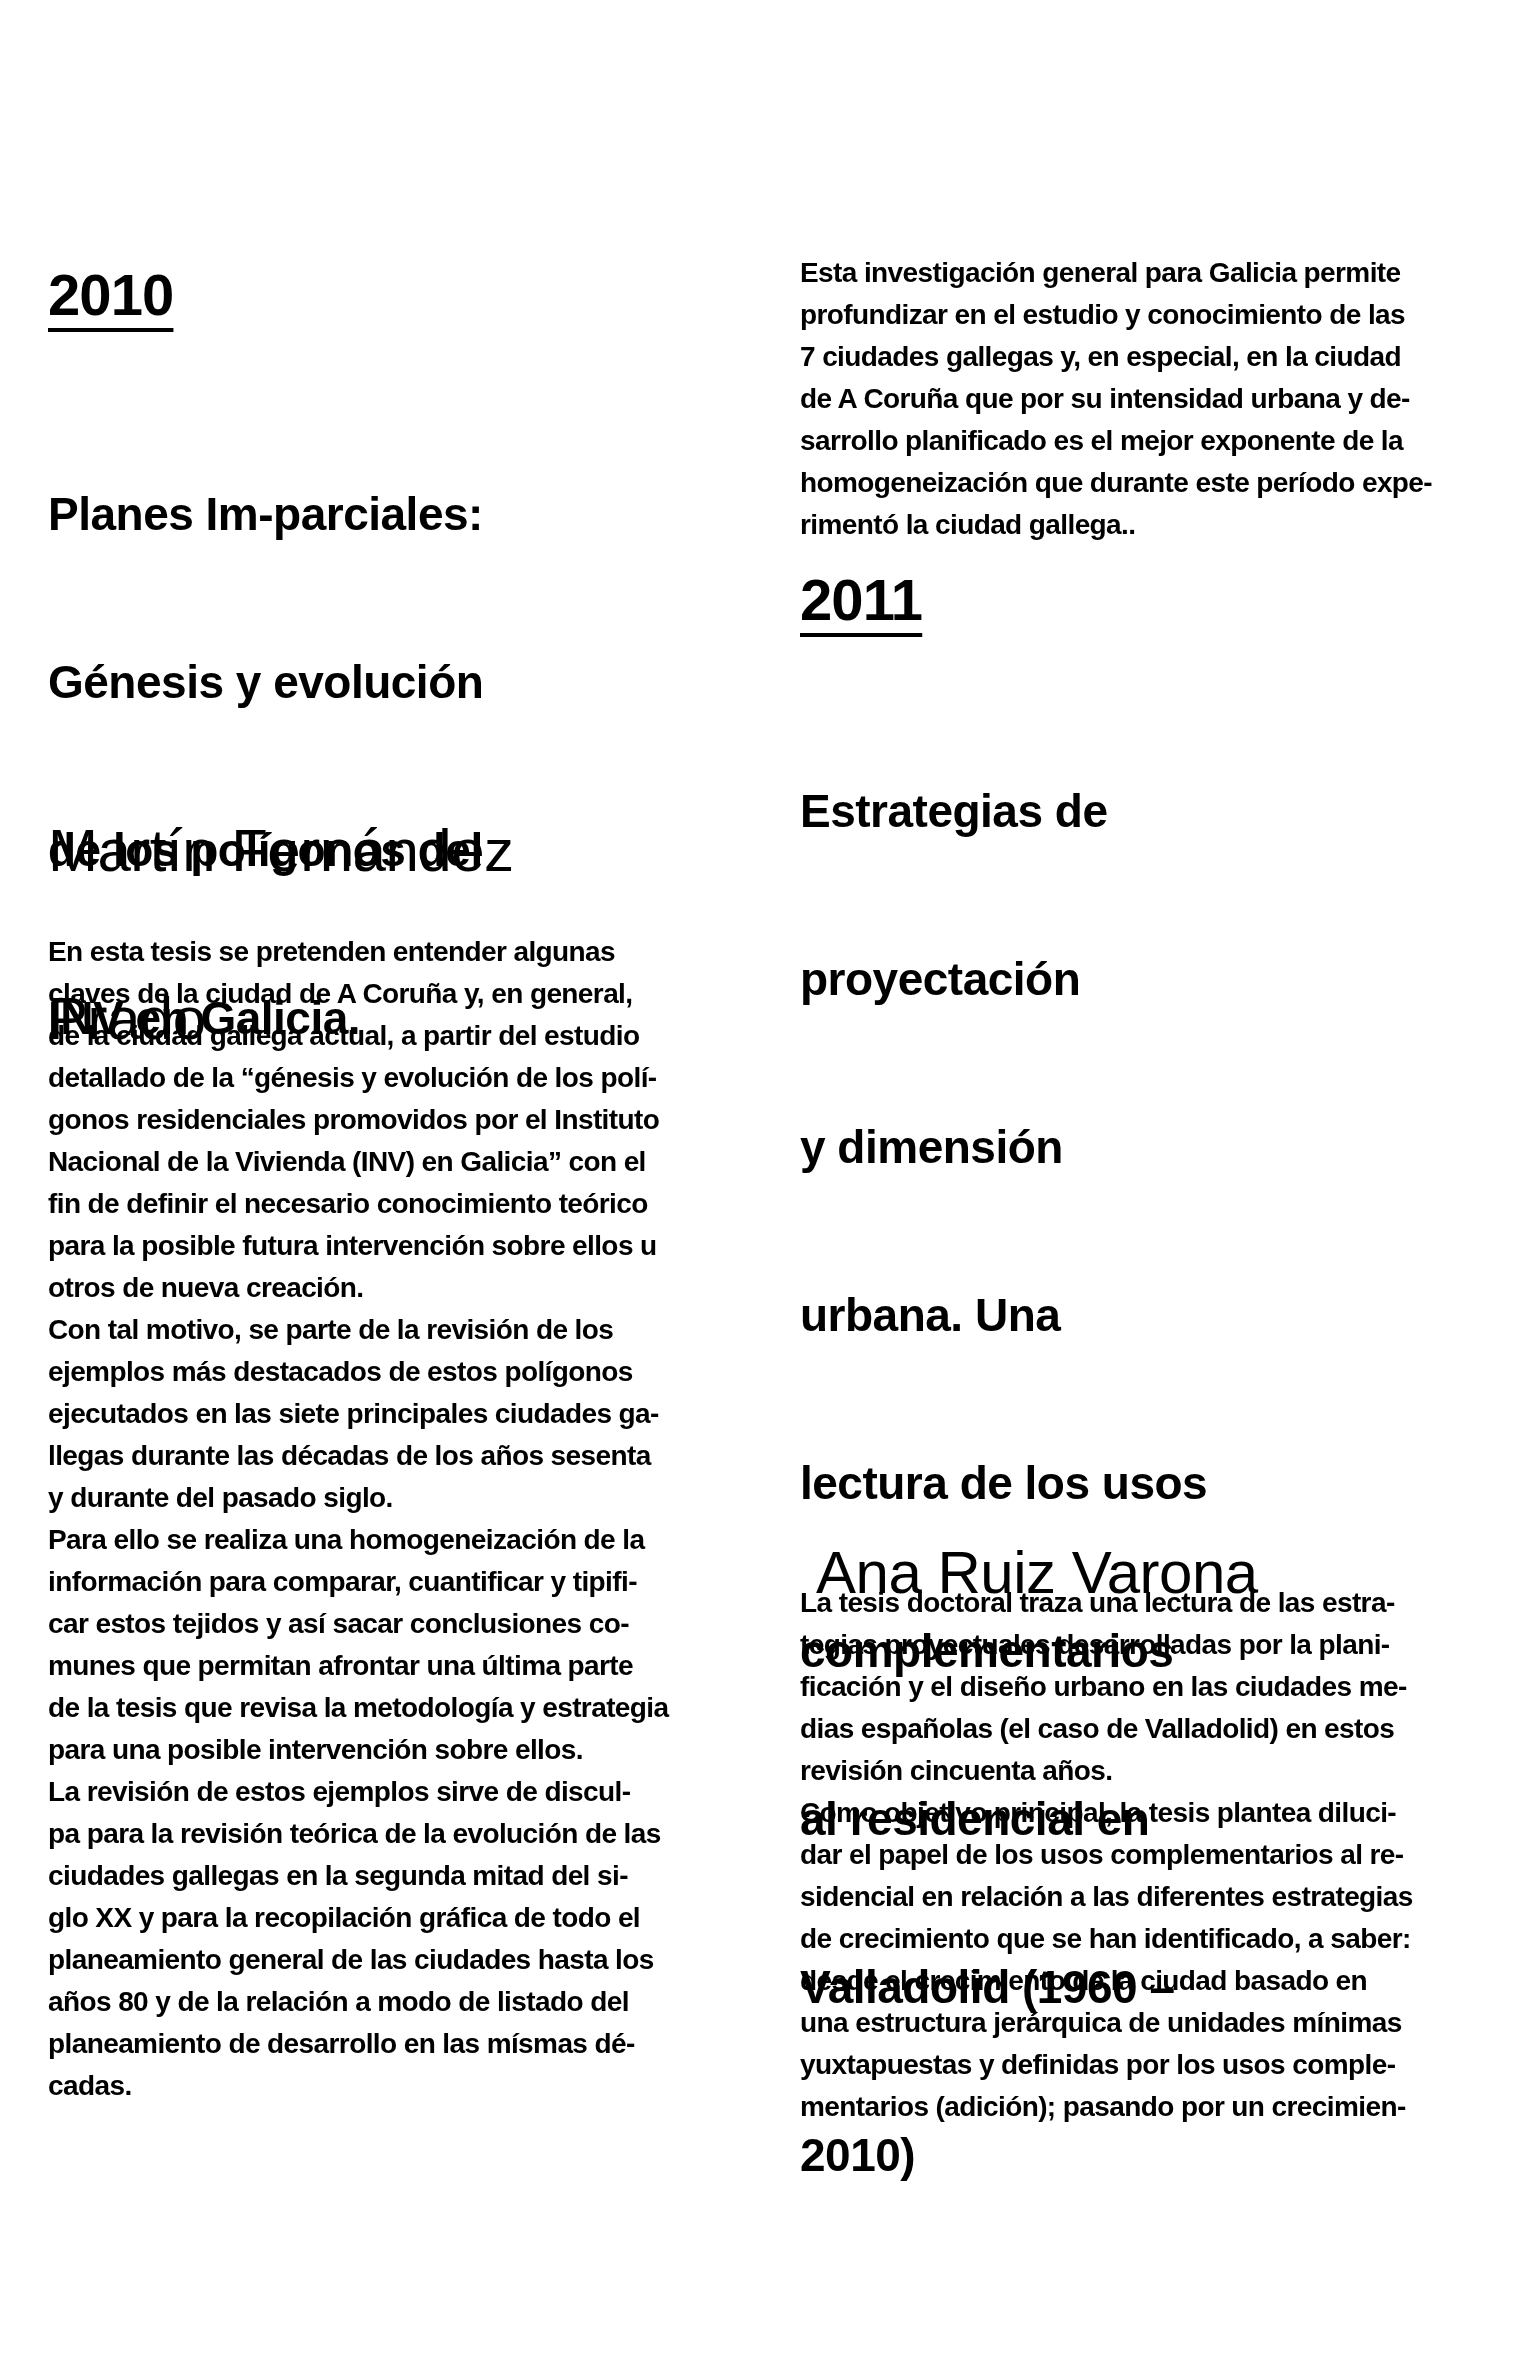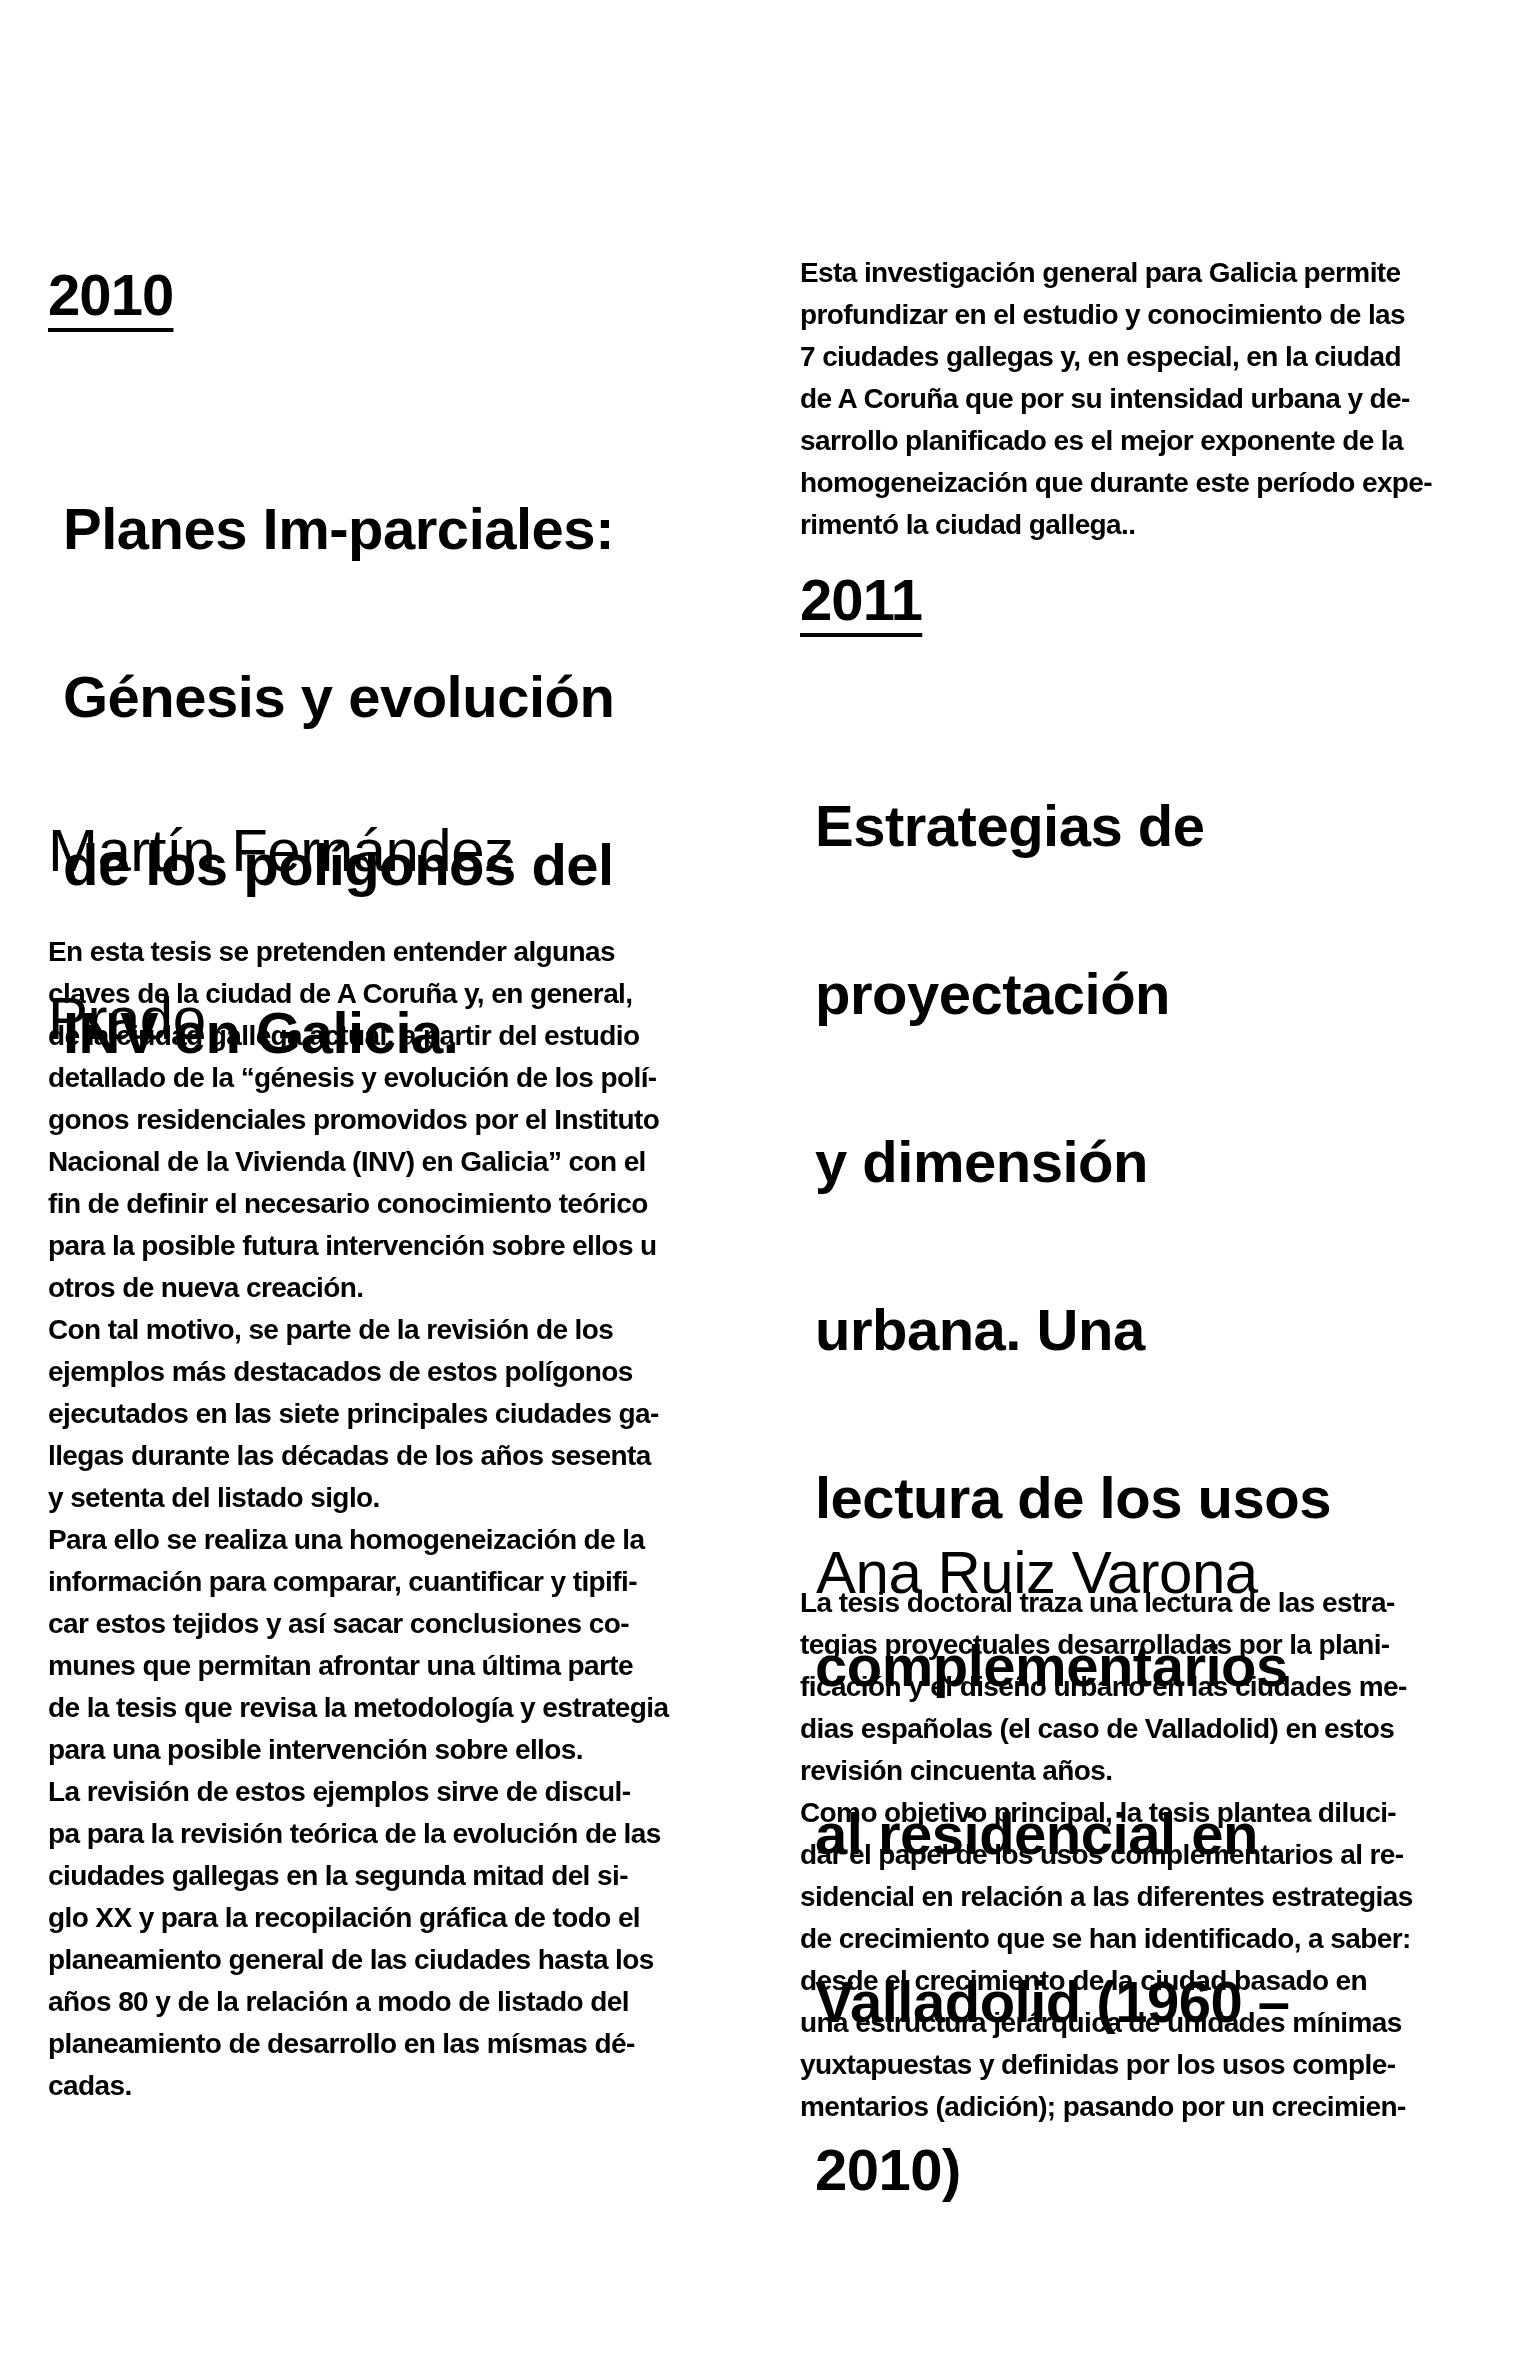--- a/index.html
+++ b/index.html
@@ -32,24 +32,24 @@
       letter-spacing: -0.9px;
       text-decoration: underline;
       text-decoration-thickness: 3.7px;
       text-underline-offset: 13px;
       margin: 0;
     }
     .title {
       position: absolute;
       font-family: "Liberation Sans", sans-serif;
       font-weight: 700;
-      font-size: 58px;
+      font-size: 46px;
       line-height: 84px;
       letter-spacing: -0.5px;
-      margin: 15px;
+      margin: 0;
       white-space: pre-line;
     }
     .author {
       position: absolute;
       font-family: "Liberation Sans", sans-serif;
       font-weight: 400;
       font-size: 60px;
       line-height: 84px;
       letter-spacing: -0.5px;
       margin: 0;
@@ -95,21 +95,21 @@
     <span class="line">detallado de la “génesis y evolución de los polí-</span>
     <span class="line">gonos residenciales promovidos por el Instituto</span>
     <span class="line">Nacional de la Vivienda (INV) en Galicia” con el</span>
     <span class="line">fin de definir el necesario conocimiento teórico</span>
     <span class="line">para la posible futura intervención sobre ellos u</span>
     <span class="line">otros de nueva creación.</span>
     <span class="line">Con tal motivo, se parte de la revisión de los</span>
     <span class="line">ejemplos más destacados de estos polígonos</span>
     <span class="line">ejecutados en las siete principales ciudades ga-</span>
     <span class="line">llegas durante las décadas de los años sesenta</span>
-    <span class="line">y setenta del listado siglo.</span>
+    <span class="line">y durante del pasado siglo.</span>
     <span class="line">Para ello se realiza una homogeneización de la</span>
     <span class="line">información para comparar, cuantificar y tipifi-</span>
     <span class="line">car estos tejidos y así sacar conclusiones co-</span>
     <span class="line">munes que permitan afrontar una última parte</span>
     <span class="line">de la tesis que revisa la metodología y estrategia</span>
     <span class="line">para una posible intervención sobre ellos.</span>
     <span class="line">La revisión de estos ejemplos sirve de discul-</span>
     <span class="line">pa para la revisión teórica de la evolución de las</span>
     <span class="line">ciudades gallegas en la segunda mitad del si-</span>
     <span class="line">glo XX y para la recopilación gráfica de todo el</span>

